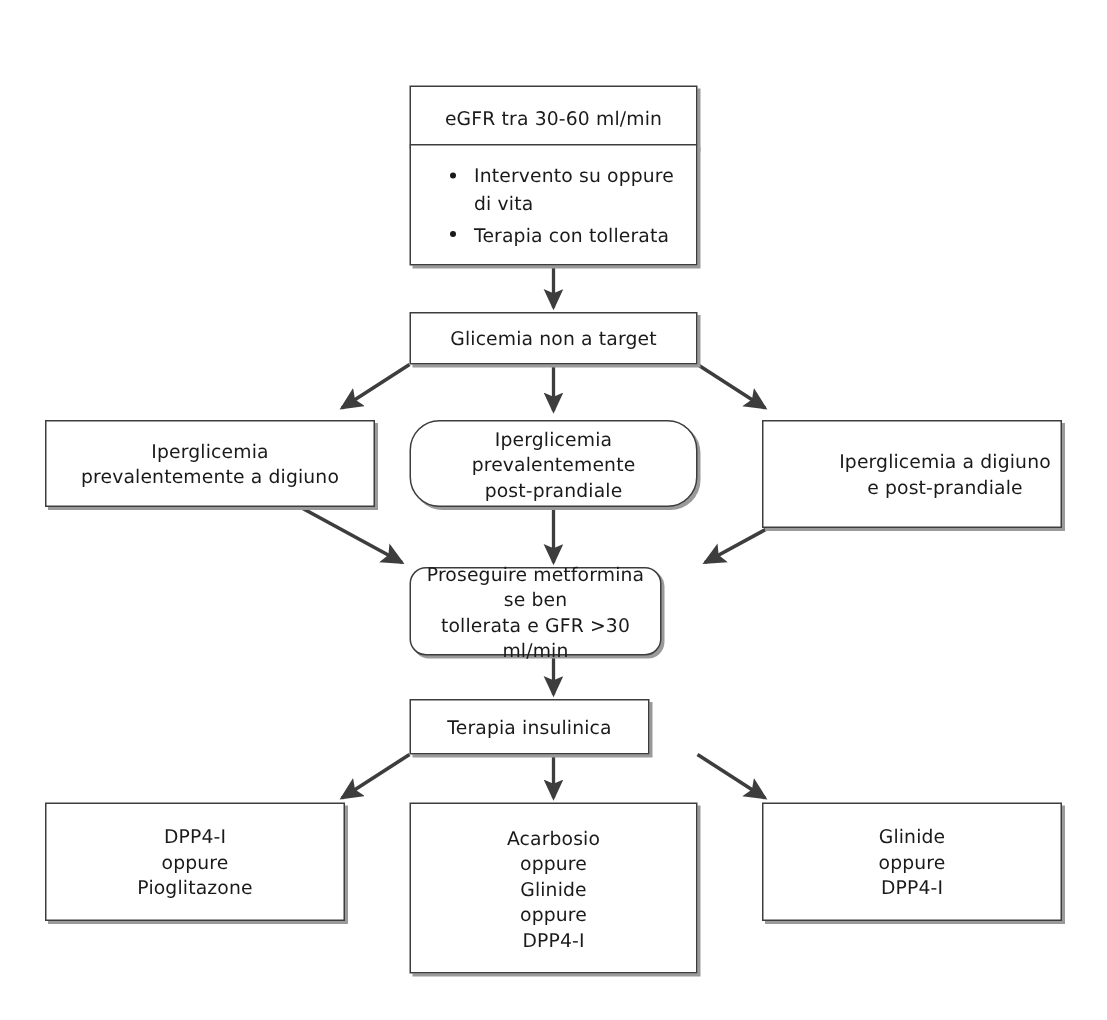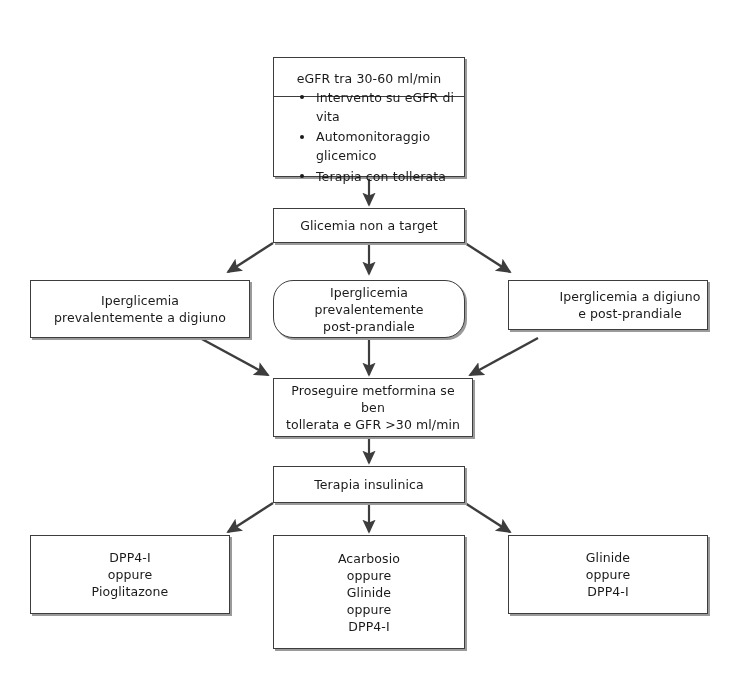--- a/index.html
+++ b/index.html
@@ -106,51 +106,50 @@
     <line x1="369" y1="503" x2="369" y2="532" stroke="#3d3d3d" stroke-width="2.2" marker-end="url(#arrowhead)"></line>
     <line x1="465" y1="503" x2="510" y2="532" stroke="#3d3d3d" stroke-width="2.4" marker-end="url(#arrowhead)"></line>
   </svg>
 
   <div class="node" style="left:273px; top:27px; width:192px; height:42px;margin-top:30px;">
     <span class="lines">eGFR tra 30-60 ml/min</span>
   </div>
 
   <div class="node bullets" style="left:273px; top:96px; width:192px; height:81px;">
     <ul>
-      <li>Intervento su eGFR di vita</li>
-      <li>Automonitoraggio glicemico</li>
+      <li>Intervento su oppure di vita</li>
       <li>Terapia con tollerata</li>
     </ul>
   </div>
 
   <div class="node" style="left:273px; top:208px; width:192px; height:35px;">
     <span class="lines">Glicemia non a target</span>
   </div>
 
   <div class="node" style="left:30px; top:280px; width:220px; height:58px;">
     <span class="lines">Iperglicemia
 prevalentemente a digiuno</span>
   </div>
 
   <div class="node" style="left:273px; top:280px; width:192px; height:58px;border-radius:20px;">
     <span class="lines">Iperglicemia prevalentemente
 post-prandiale</span>
   </div>
 
-  <div class="node" style="left:508px; top:280px; width:200px; height:50px;padding-left:44px;">
+  <div class="node" style="left:508px; top:280px; width:200px; height:72px;padding-left:44px;">
     <span class="lines">Iperglicemia a digiuno
 e post-prandiale</span>
   </div>
 
-  <div class="node" style="left:273px; top:378px; width:200px; height:59px;">
+  <div class="node" style="left:273px; top:378px; width:168px; height:59px;border-radius:11px;">
     <span class="lines">Proseguire metformina se ben
 tollerata e GFR &gt;30 ml/min</span>
   </div>
 
-  <div class="node" style="left:273px; top:466px; width:192px; height:37px;">
+  <div class="node" style="left:273px; top:466px; width:160px; height:37px;">
     <span class="lines">Terapia insulinica</span>
   </div>
 
   <div class="node" style="left:30px; top:535px; width:200px; height:79px;">
     <span class="lines">DPP4-I
 oppure
 Pioglitazone</span>
   </div>
 
   <div class="node" style="left:273px; top:535px; width:192px; height:114px;">

